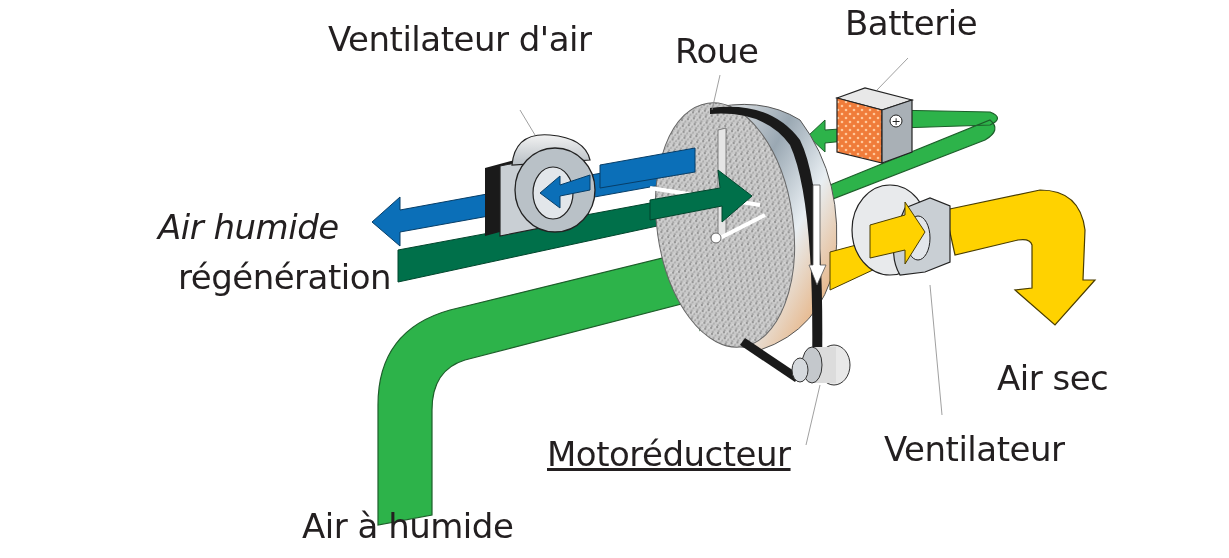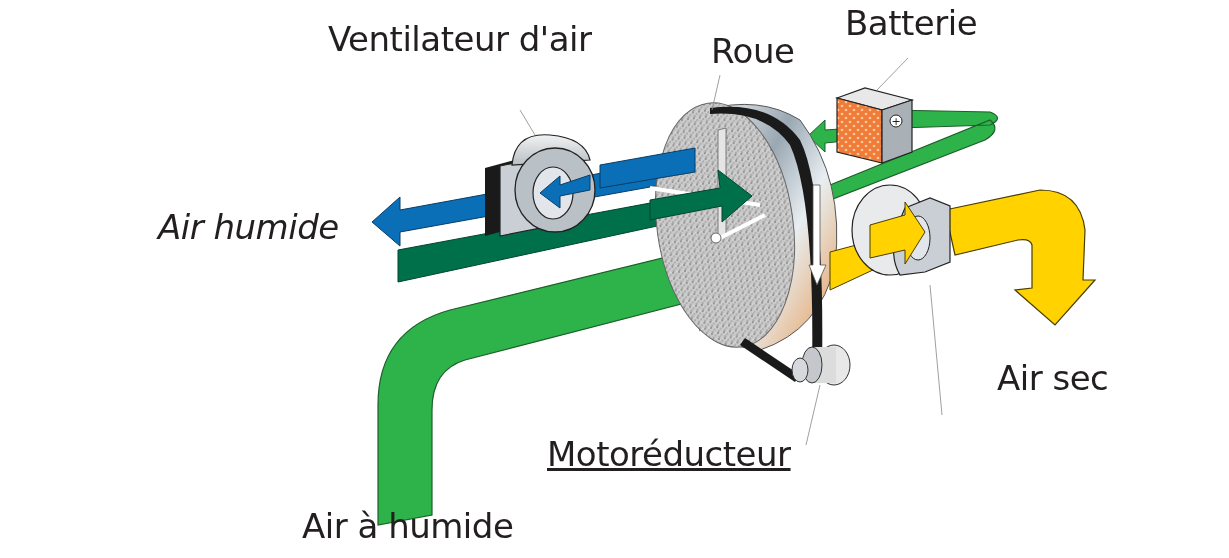--- a/index.html
+++ b/index.html
@@ -105,22 +105,24 @@
     <line x1="720" y1="75" x2="712" y2="110"></line>
     <line x1="908" y1="58" x2="877" y2="90"></line>
     <line x1="930" y1="285" x2="942" y2="415"></line>
     <line x1="820" y1="385" x2="806" y2="445"></line>
   </g>
 </svg>
 
 <div class="lbl" style="left:328px; top:20px;">
   <span>Ventilateur d'air</span>
 </div>
-<div class="lbl" style="left:675px; top:32px;margin-left:36px;">Roue</div>
+<div class="lbl" style="left:675px; top:32px;">Roue</div>
 <div class="lbl" style="left:845px; top:4px;">Batterie</div>
 <div class="lbl" style="left:158px; top:208px;font-style:italic;">Air humide</div>
 <div class="lbl" style="left:178px; top:258px;">
+  <span>régénération</span>
 </div>
 <div class="lbl" style="left:997px; top:359px;">Air sec</div>
 <div class="lbl" style="left:884px; top:430px;">
+  <span>Ventilateur</span>
 </div>
 <div class="lbl" style="left:547px; top:435px;text-decoration:underline;">Motoréducteur</div>
 <div class="lbl" style="left:302px; top:507px;">Air à humide</div>
 
 </body></html>

